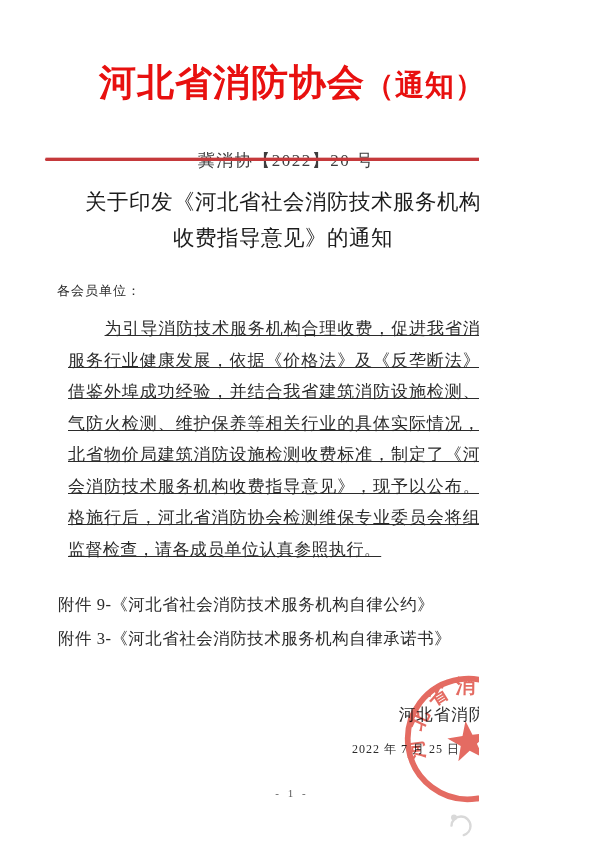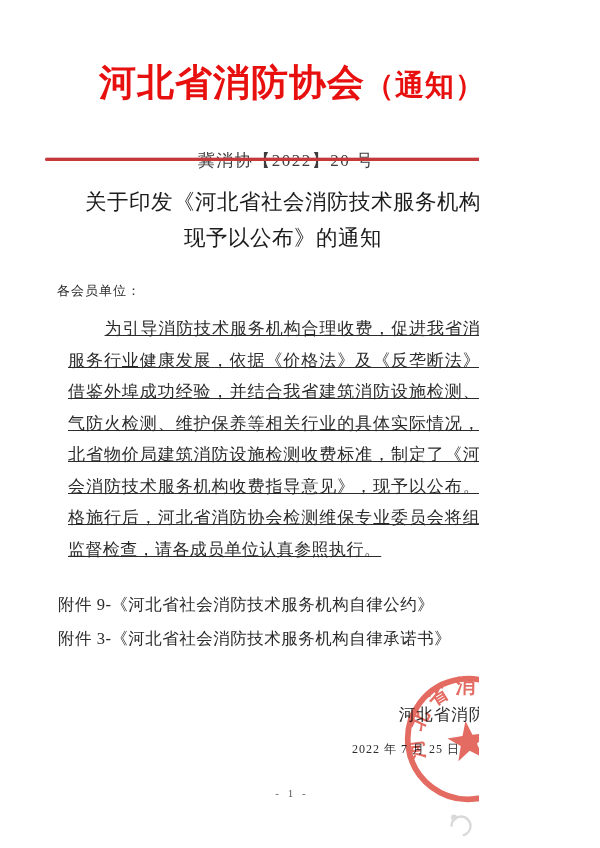--- a/index.html
+++ b/index.html
@@ -147,21 +147,21 @@
   <div class="header-title">
     <span>河北省消防协会</span><span class="suffix">（通知）</span>
   </div>
 
   <div class="doc-number">冀消协【2022】20 号</div>
 
   <div class="red-rule"></div>
 
   <div class="doc-title">
     <div>关于印发《河北省社会消防技术服务机构</div>
-    <div>现予以公布》的通知</div>
+    <div>收费指导意见》的通知</div>
   </div>
 
   <div class="salutation">各会员单位：</div>
 
   <div class="body-block">
     <p>为引导消防技术服务机构合理收费，促进我省消防技术服务行业健康发展，依据《价格法》及《反垄断法》，通过借鉴外埠成功经验，并结合我省建筑消防设施检测、建筑电气防火检测、维护保养等相关行业的具体实际情况，参照河北省物价局建筑消防设施检测收费标准，制定了《河北省社会消防技术服务机构收费指导意见》，现予以公布。指导价格施行后，河北省消防协会检测维保专业委员会将组织开展监督检查，请各成员单位认真参照执行。</p>
   </div>
 
   <ul class="attachments">
     <li>附件 9-《河北省社会消防技术服务机构自律公约》</li>

